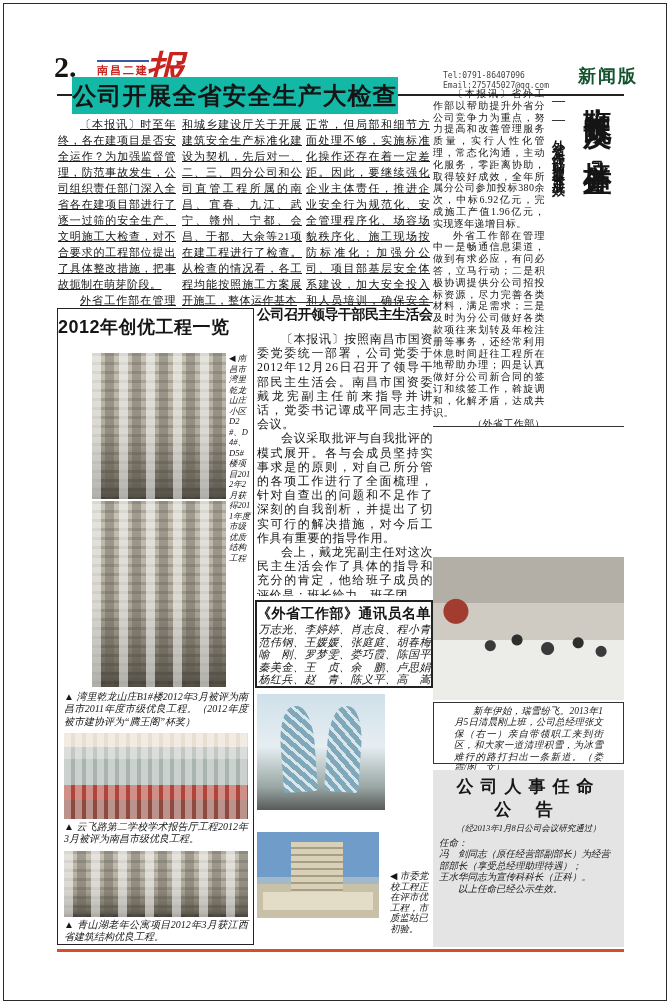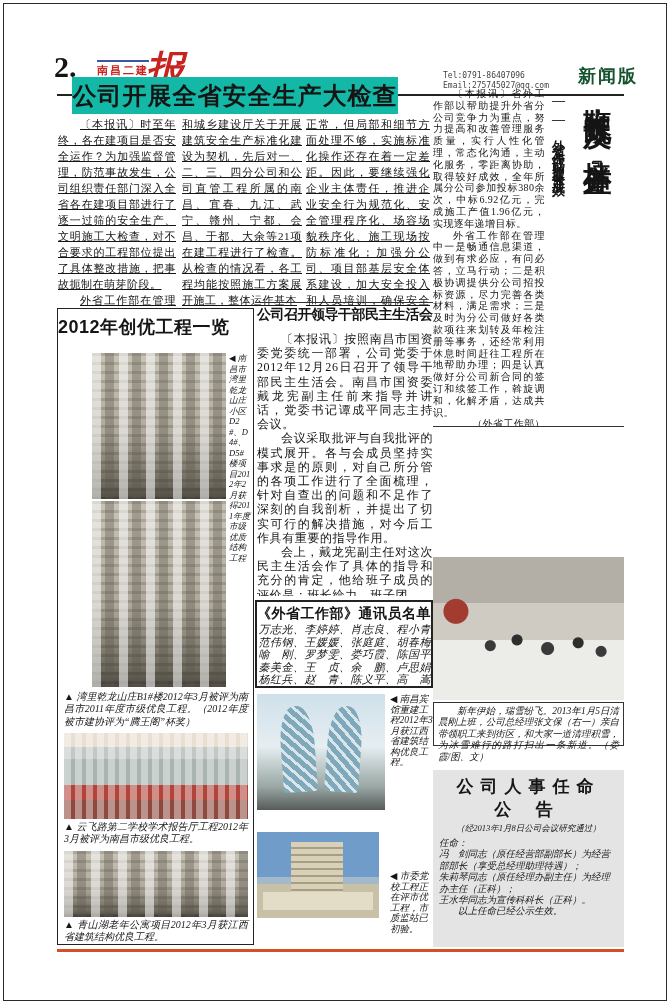--- a/index.html
+++ b/index.html
@@ -66,22 +66,22 @@
   .gov-base{position:absolute;left:6px;bottom:8px;width:110px;height:18px;background:#e3dcc6;}
   .ph-snow{background-image:
      radial-gradient(circle at 12% 38%,#a23c30 0 12px,rgba(0,0,0,0) 13px),
      radial-gradient(circle at 30% 62%,#3a3a3a 0 5px,rgba(0,0,0,0) 6px),
      radial-gradient(circle at 44% 58%,#2e2e2e 0 5px,rgba(0,0,0,0) 6px),
      radial-gradient(circle at 60% 64%,#3a3a3a 0 6px,rgba(0,0,0,0) 7px),
      radial-gradient(circle at 76% 60%,#2e2e2e 0 5px,rgba(0,0,0,0) 6px),
      radial-gradient(circle at 88% 66%,#3a3a3a 0 5px,rgba(0,0,0,0) 6px),
      linear-gradient(180deg,#b3aeA6 0 32%,#cfcac2 32% 58%,#ecece8 58% 100%);}
   
-  .snow-cap{left:433px;top:702px;width:191px;height:44px;border:1px solid #333;box-sizing:border-box;
-     padding:3px 4px;font-size:9.5px;line-height:11.4px;font-style:italic;}
+  .snow-cap{left:433px;top:702px;width:191px;height:62px;border:1px solid #333;box-sizing:border-box;
+     padding:3px 20px;font-size:9.5px;line-height:11.4px;font-style:italic;}
   .notice{left:433px;top:770px;width:191px;height:177px;background:#e4e4e4;box-sizing:border-box;padding:5px 6px;}
   .notice-t1{font-size:17px;text-align:center;letter-spacing:7px;}
   .notice-t2{font-size:17px;text-align:center;letter-spacing:10px;}
   .notice-sub{font-size:8.5px;text-align:center;font-style:italic;margin:2px 0 3px;}
   .notice-item{font-size:9.5px;line-height:11.4px;font-style:italic;}
   .orange-rule{left:57px;top:949px;width:567px;height:3px;background:#d34f27;}
 </style>
 </head>
 <body>
 
@@ -149,37 +149,35 @@
     <div class="corr-row">范伟钢、王媛媛、张庭庭、胡春梅</div>
     <div class="corr-row">喻　刚、罗梦雯、娄巧霞、陈国平</div>
     <div class="corr-row">秦美金、王　贞、余　鹏、卢思娟</div>
     <div class="corr-row">杨红兵、赵　青、陈义平、高　嵩</div>
   </div>
 
   <div class="ph ph-towers" style="left:257px;top:694px;width:128px;height:116px;">
     <div class="tower" style="left:24px;transform:rotate(-4deg);"></div>
     <div class="tower" style="left:70px;transform:rotate(4deg);"></div>
   </div>
-  <div class="abs vcap" style="left:390px;top:694px;width:44px;height:150px;font-size:9.5px;">◀ 南昌宾馆重建工程2012年3月获江西省建筑结构优良工程。</div>
   <div class="ph ph-gov" style="left:257px;top:832px;width:122px;height:86px;">
     <div class="gov-tower"></div>
     <div class="gov-base"></div>
   </div>
   <div class="abs vcap" style="left:390px;top:871px;width:44px;height:105px;font-size:9.5px;">◀ 市委党校工程正在评市优工程，市质监站已初验。</div>
 
   <div class="ph ph-snow" style="left:433px;top:557px;width:191px;height:143px;"></div>
   <div class="abs snow-cap just">
     <p class="ind">新年伊始，瑞雪纷飞。2013年1月5日清晨刚上班，公司总经理张文保（右一）亲自带领职工来到街区，和大家一道清理积雪，为冰雪难行的路打扫出一条新道。（娄　霞/图、文）</p>
   </div>
 
   <div class="abs notice">
     <div class="notice-t1 hei">公司人事任命</div>
     <div class="notice-t2 hei">公 告</div>
     <div class="notice-sub">（经2013年1月8日公司会议研究通过）</div>
     <div class="notice-item">任命：</div>
     <div class="notice-item">冯　剑同志（原任经营部副部长）为经营部部长（享受总经理助理待遇）；</div>
-    <div class="notice-item">朱莉琴同志（原任经理办副主任）为经理办主任（正科）；</div>
     <div class="notice-item">王水华同志为宣传科科长（正科）。</div>
     <div class="notice-item" style="text-indent:2em;">以上任命已经公示生效。</div>
   </div>
 
   <div class="abs orange-rule"></div>
 </div>
 
 </body></html>

